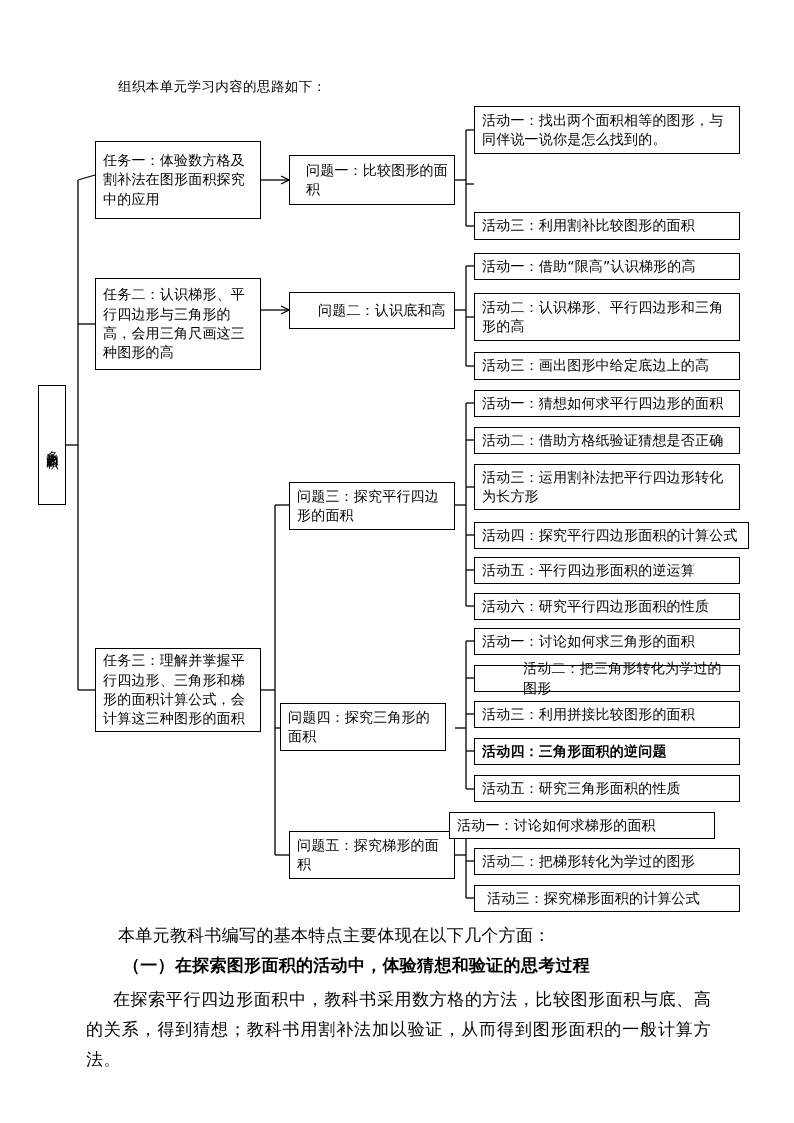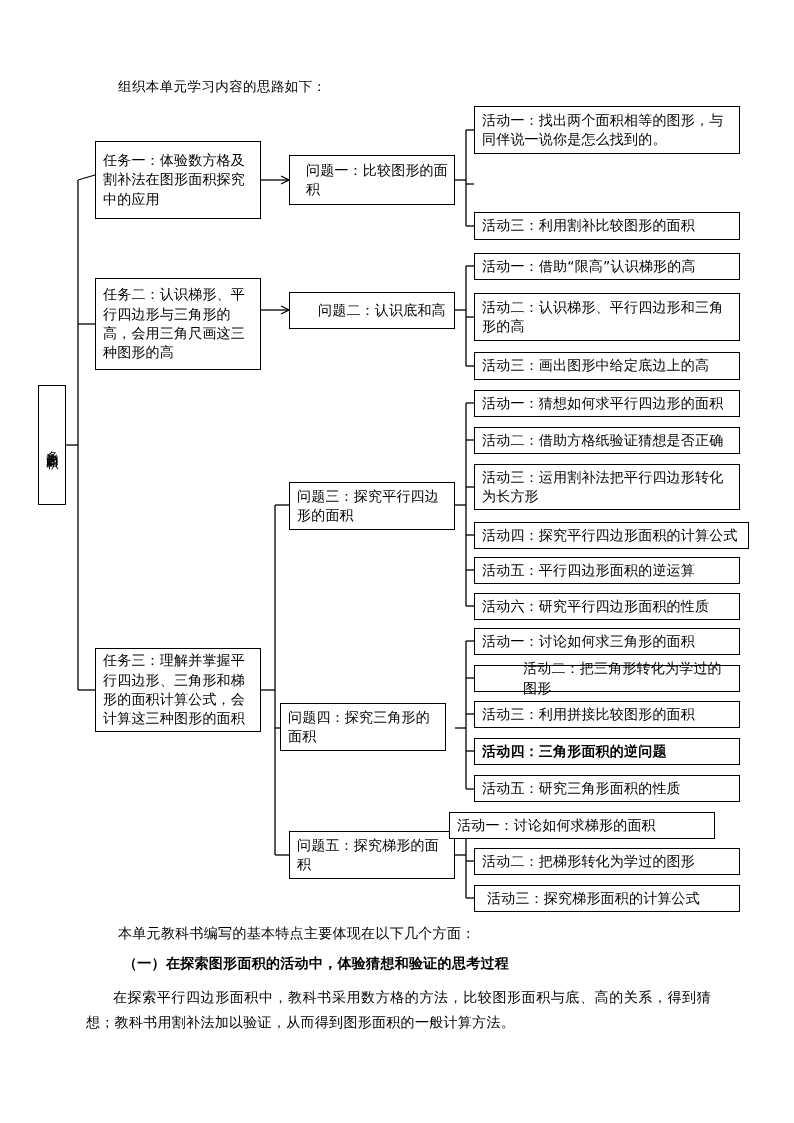--- a/index.html
+++ b/index.html
@@ -55,21 +55,21 @@
     position:absolute;left:0;top:0;width:794px;height:1123px;
     pointer-events:none;
   }
   svg.links path,svg.links line{
     stroke:#000;stroke-width:1.3;fill:none;
   }
 
   
   .para{
     position:absolute;
-    font-size:14px;
+    font-size:17px;
     letter-spacing:.3px;
     line-height:1.75;
   }
   .p1{left:118px;top:921px;white-space:nowrap;}
   .p2{left:123px;top:951px;white-space:nowrap;font-weight:bold;}
   .p3{left:86px;top:985px;width:625px;text-indent:27px;text-align:justify;}
 </style>
 </head>
 <body>
 

